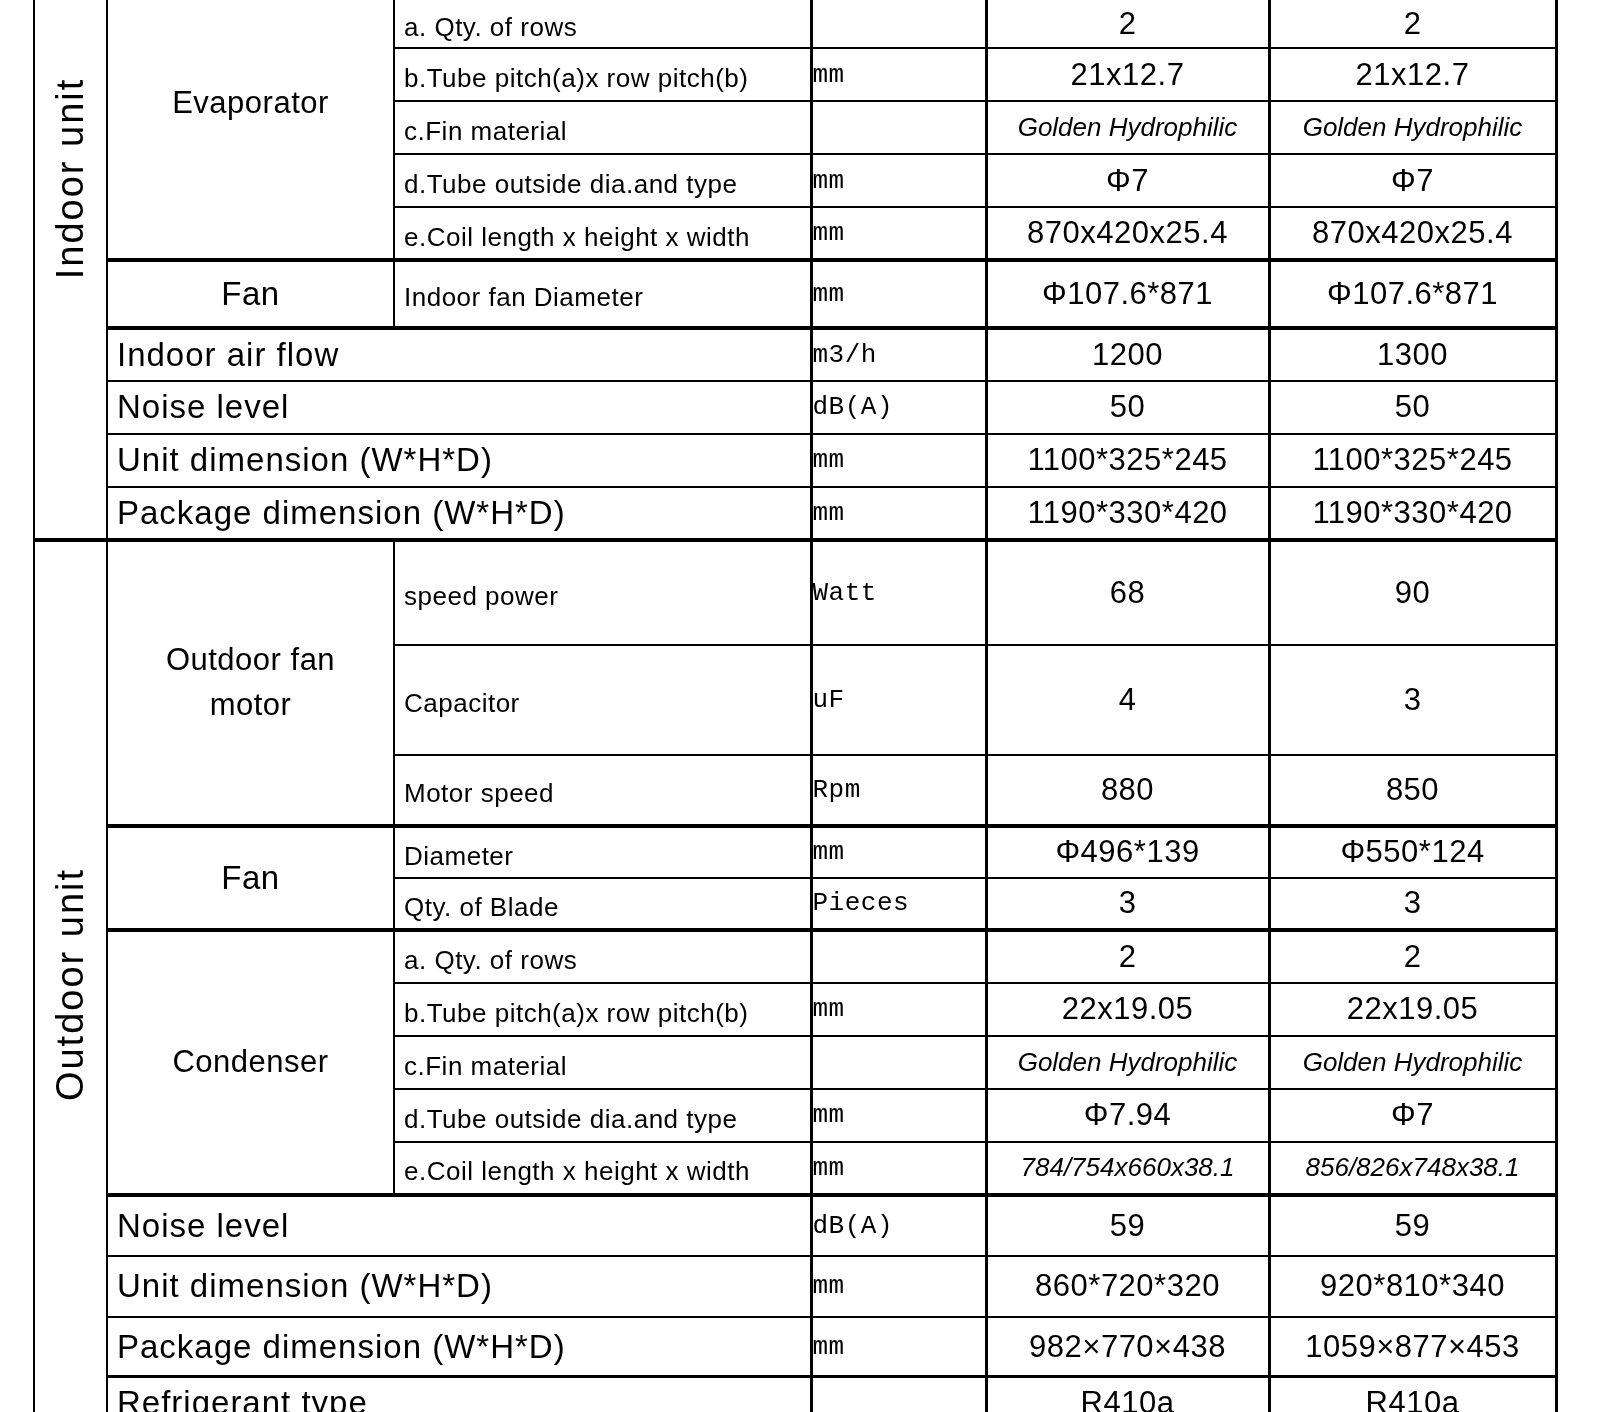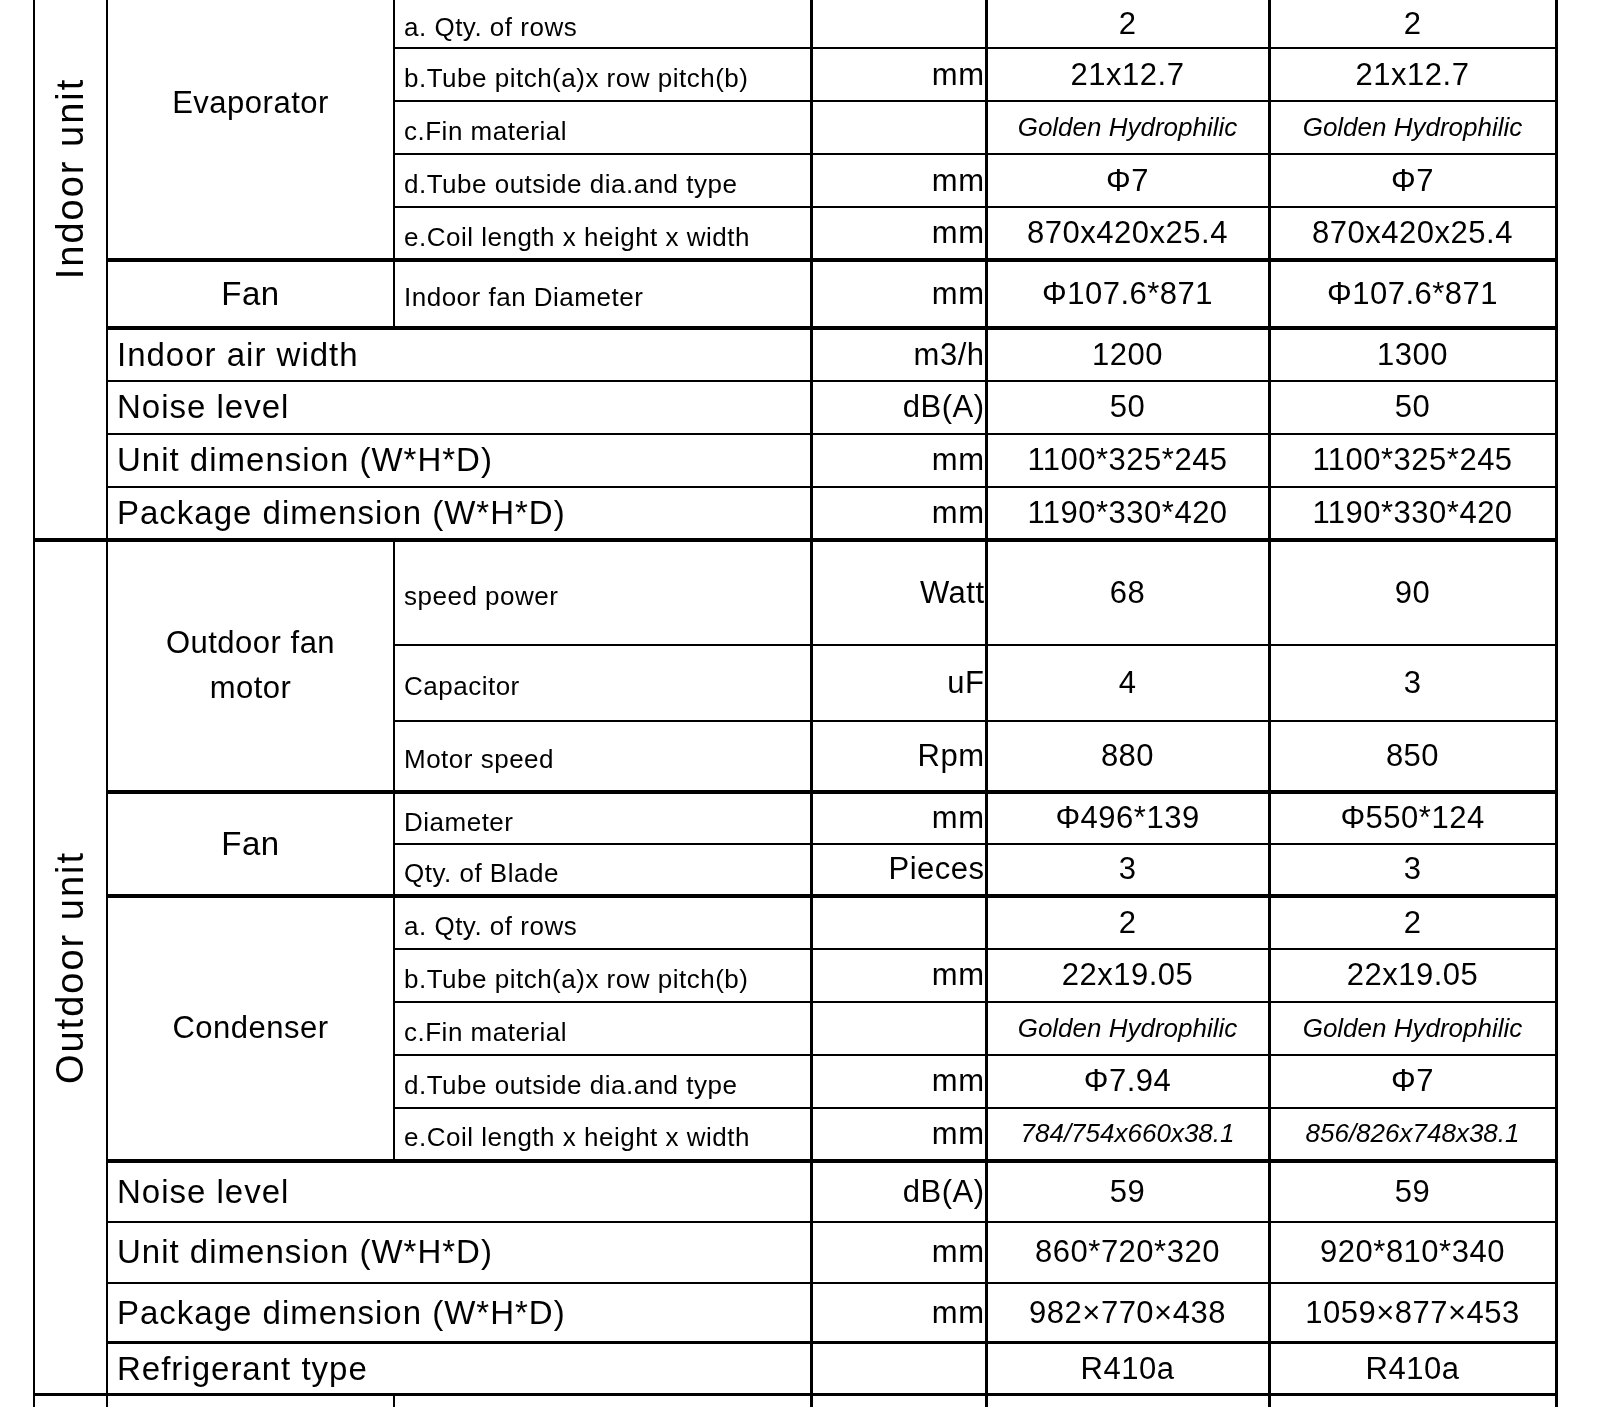--- a/index.html
+++ b/index.html
@@ -24,21 +24,21 @@
   
   col.c-group{width:73px;}
   col.c-cat{width:287px;}
   col.c-param{width:417px;}
   col.c-unit{width:175px;}
   col.c-v1{width:283px;}
   col.c-v2{width:287px;}
 
   
   tr.h48{height:48px;} tr.h53{height:53px;} tr.h105{height:105px;}
-  tr.h94{height:76px;} tr.h71{height:71px;} tr.h52{height:52px;}
+  tr.h94{height:110px;} tr.h71{height:71px;} tr.h52{height:52px;}
   tr.h61{height:61px;} tr.h60{height:60px;} tr.h12{height:12px;}
 
   
   td.cell-group{position:relative;}
   td.cell-group .rot-wrap{
     position:absolute;inset:0;display:flex;align-items:center;justify-content:center;
   }
   td.cell-group .rot{
     transform:rotate(-90deg);
     white-space:nowrap;
@@ -52,21 +52,21 @@
   }
   td.cell-cat .cat-inner{display:inline-block;}
   td.cell-cat .cat-inner.nudge-up{position:relative;top:-26px;}
 
   td.cell-param{
     text-align:left;font-size:26px;padding:8px 4px 0 9px;white-space:nowrap;
   }
   td.cell-rowlabel{
     text-align:left;font-size:33px;letter-spacing:1px;padding:0 4px 0 9px;white-space:nowrap;
   }
-  td.cell-unit{text-align:right;font-size:31px;}
+  td.cell-unit{text-align:left;font-size:26px;font-family:Liberation Mono, monospace;}
   td.cell-value{text-align:center;font-size:31px;white-space:nowrap;}
   td.cell-value.val-sm{font-size:26px;letter-spacing:0;font-style:italic;}
 
   
   td.bl3{border-left-width:3px;}
   td.br3{border-right-width:3px;}
   td.bt0{border-top-width:0;}
   td.bb4{border-bottom-width:4px;}
   td.bt3{border-top-width:3px;}
   td.bb0{border-bottom-width:0;}
@@ -128,21 +128,21 @@
     <td class="cell-cat bb4">
       <span class="cat-inner" style="font-size:33px">Fan</span>
     </td>
     <td class="cell-param bb4">Indoor fan Diameter</td>
     <td class="cell-unit bl3 bb4">mm</td>
     <td class="cell-value bl3 bb4">Φ107.6*871</td>
     <td class="cell-value bl3 br3 bb4">Φ107.6*871</td>
   </tr>
 
   <tr class="h53">
-    <td class="cell-rowlabel" colspan="2">Indoor air width</td>
+    <td class="cell-rowlabel" colspan="2">Indoor air flow</td>
     <td class="cell-unit bl3">m3/h</td>
     <td class="cell-value bl3">1200</td>
     <td class="cell-value bl3 br3">1300</td>
   </tr>
   <tr class="h53">
     <td class="cell-rowlabel" colspan="2">Noise level</td>
     <td class="cell-unit bl3">dB(A)</td>
     <td class="cell-value bl3">50</td>
     <td class="cell-value bl3 br3">50</td>
   </tr>

